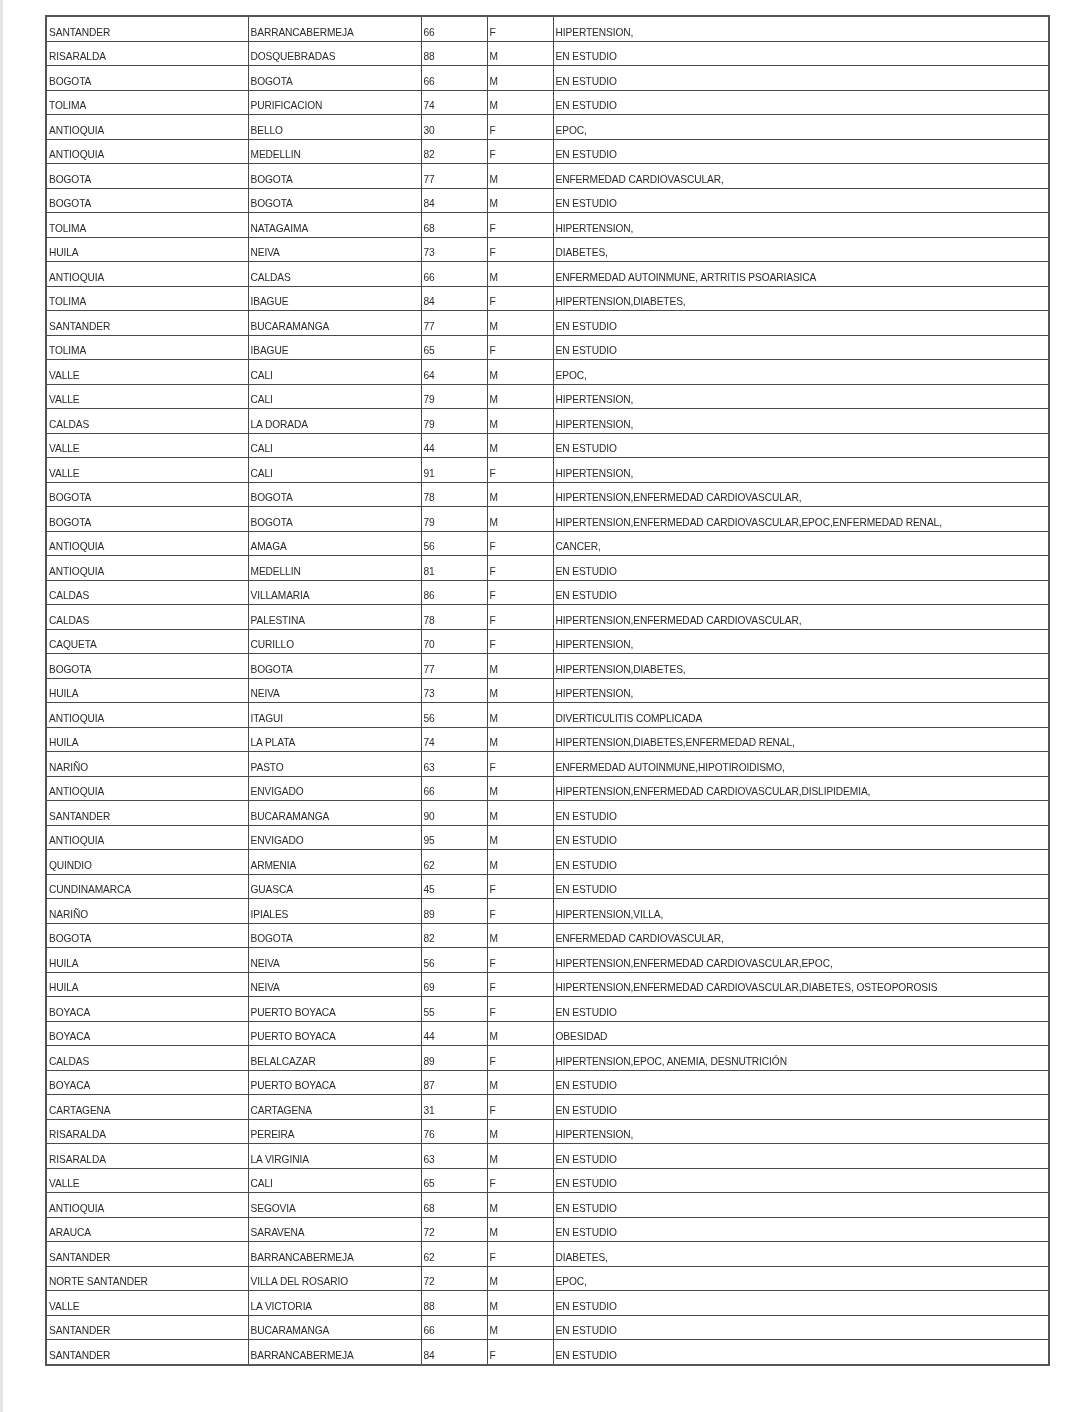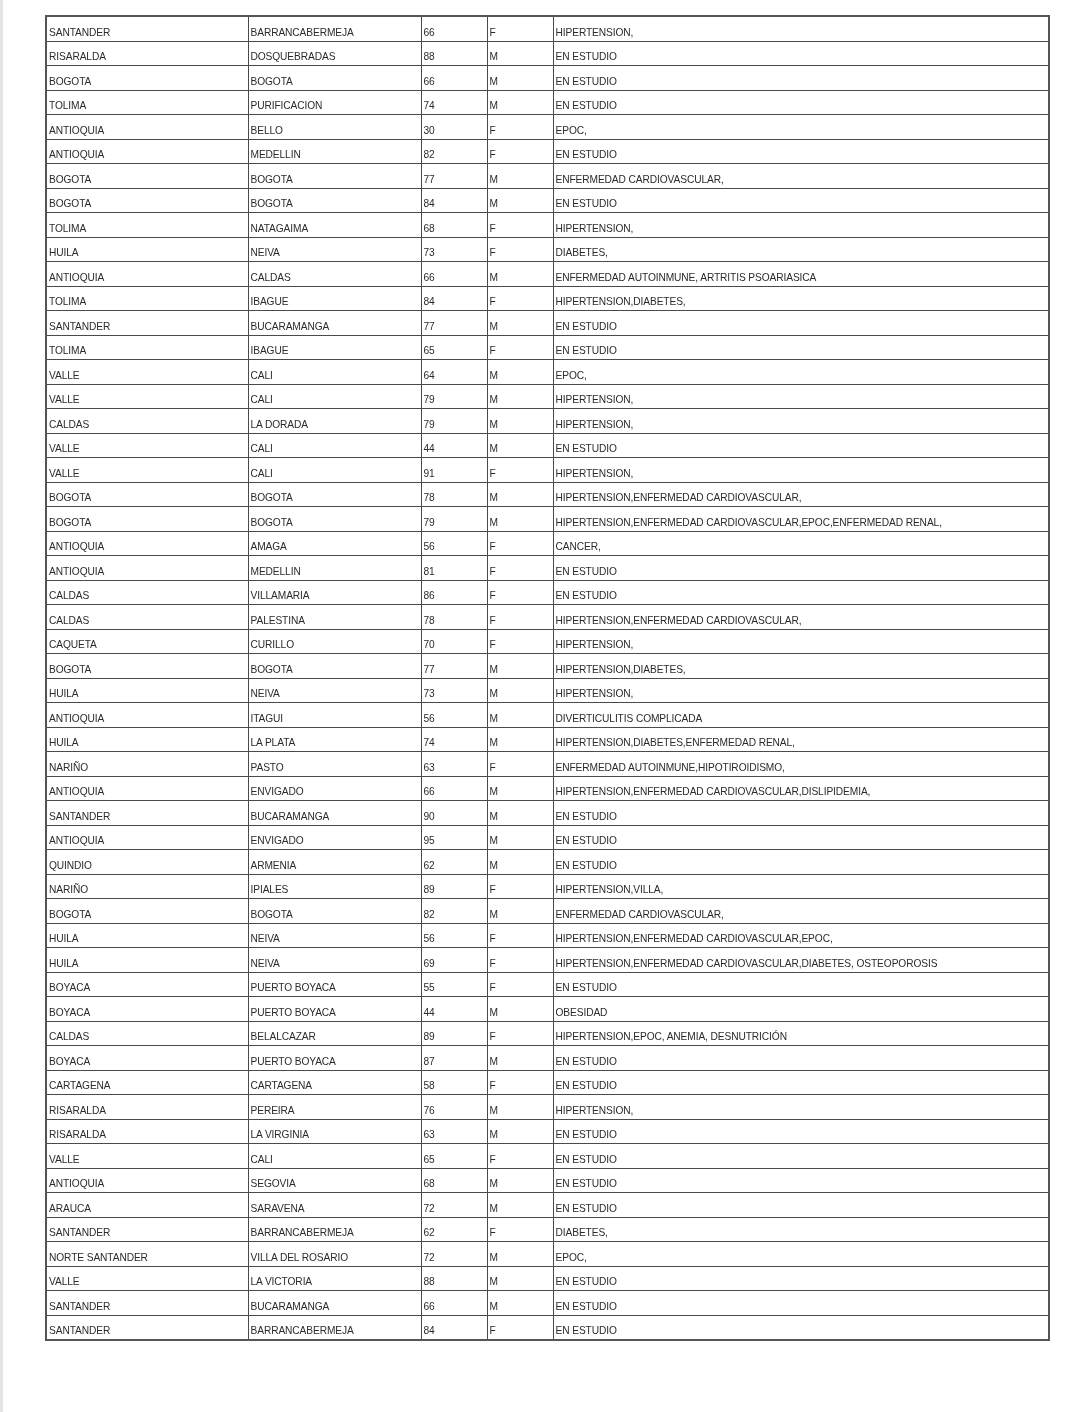--- a/index.html
+++ b/index.html
@@ -277,20 +277,27 @@
         <td>EN ESTUDIO</td>
       </tr>
       <tr>
         <td>QUINDIO</td>
         <td>ARMENIA</td>
         <td>62</td>
         <td>M</td>
         <td>EN ESTUDIO</td>
       </tr>
       <tr>
+        <td>CUNDINAMARCA</td>
+        <td>GUASCA</td>
+        <td>45</td>
+        <td>F</td>
+        <td>EN ESTUDIO</td>
+      </tr>
+      <tr>
         <td>NARIÑO</td>
         <td>IPIALES</td>
         <td>89</td>
         <td>F</td>
         <td>HIPERTENSION,VILLA,</td>
       </tr>
       <tr>
         <td>BOGOTA</td>
         <td>BOGOTA</td>
         <td>82</td>
@@ -335,21 +342,21 @@
       <tr>
         <td>BOYACA</td>
         <td>PUERTO BOYACA</td>
         <td>87</td>
         <td>M</td>
         <td>EN ESTUDIO</td>
       </tr>
       <tr>
         <td>CARTAGENA</td>
         <td>CARTAGENA</td>
-        <td>58</td>
+        <td>31</td>
         <td>F</td>
         <td>EN ESTUDIO</td>
       </tr>
       <tr>
         <td>RISARALDA</td>
         <td>PEREIRA</td>
         <td>76</td>
         <td>M</td>
         <td>HIPERTENSION,</td>
       </tr>

